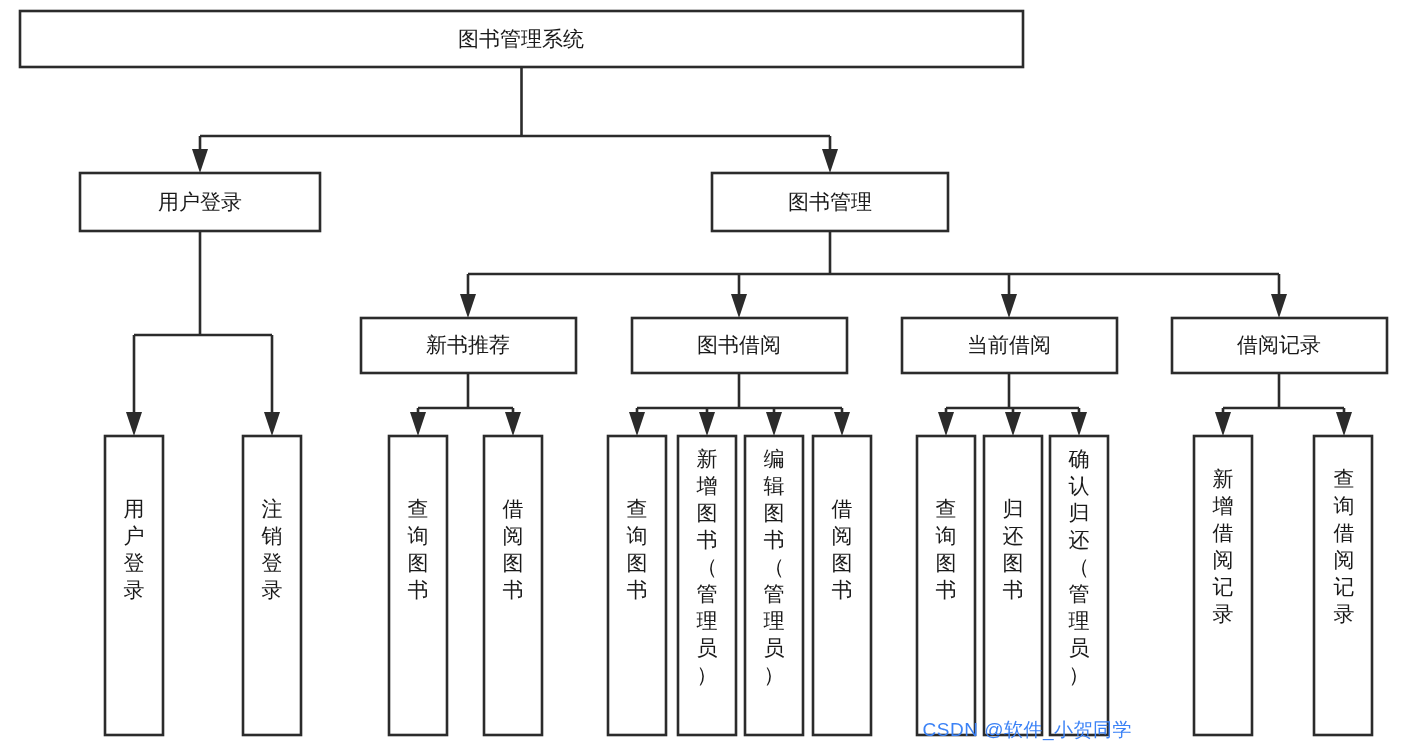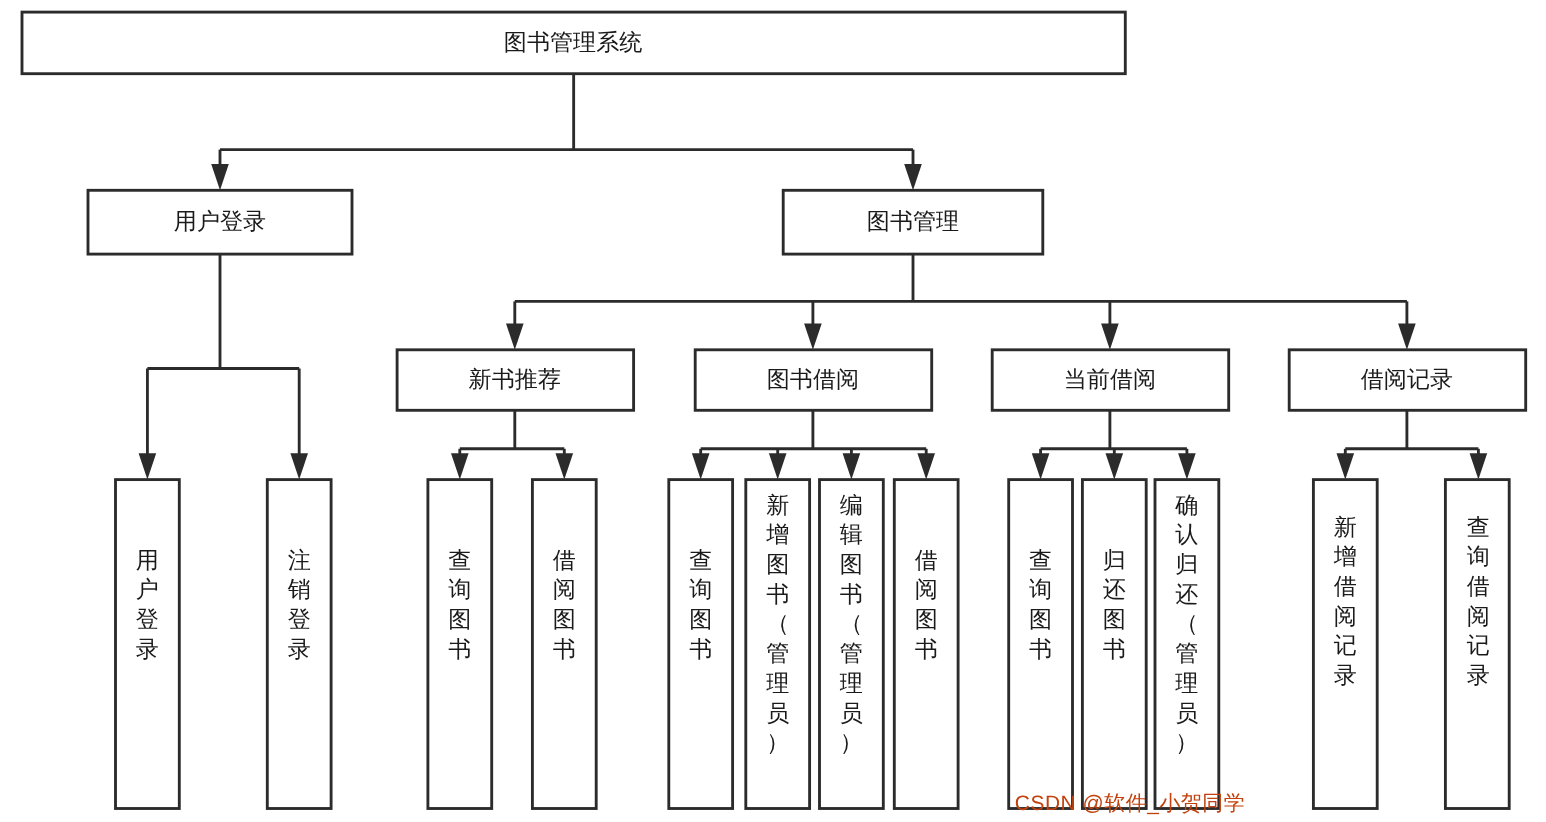--- a/index.html
+++ b/index.html
@@ -52,21 +52,21 @@
     font-size: 21px;
     fill: #1a1a1a;
     text-anchor: middle;
   }
   .watermark-text {
     position: absolute;
     right: 12px;
     bottom: 4px;
     font-family: "Liberation Sans", "DejaVu Sans", sans-serif;
     font-size: 19px;
-    color: #c2410c;
+    color: #3b82f6;
     white-space: nowrap;
     letter-spacing: 0.5px;
   }
 </style>
 </head>
 <body>
 
 <div id="diagram-root">
 
   <svg id="tree-svg" viewBox="0 0 1405 747">

